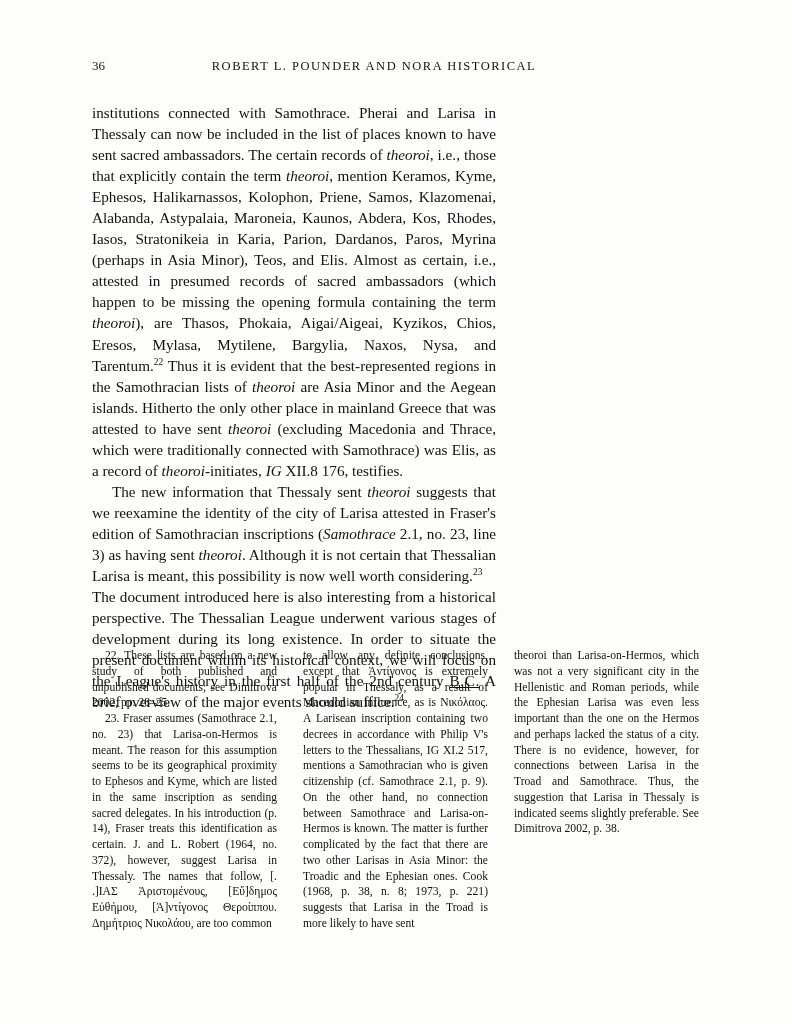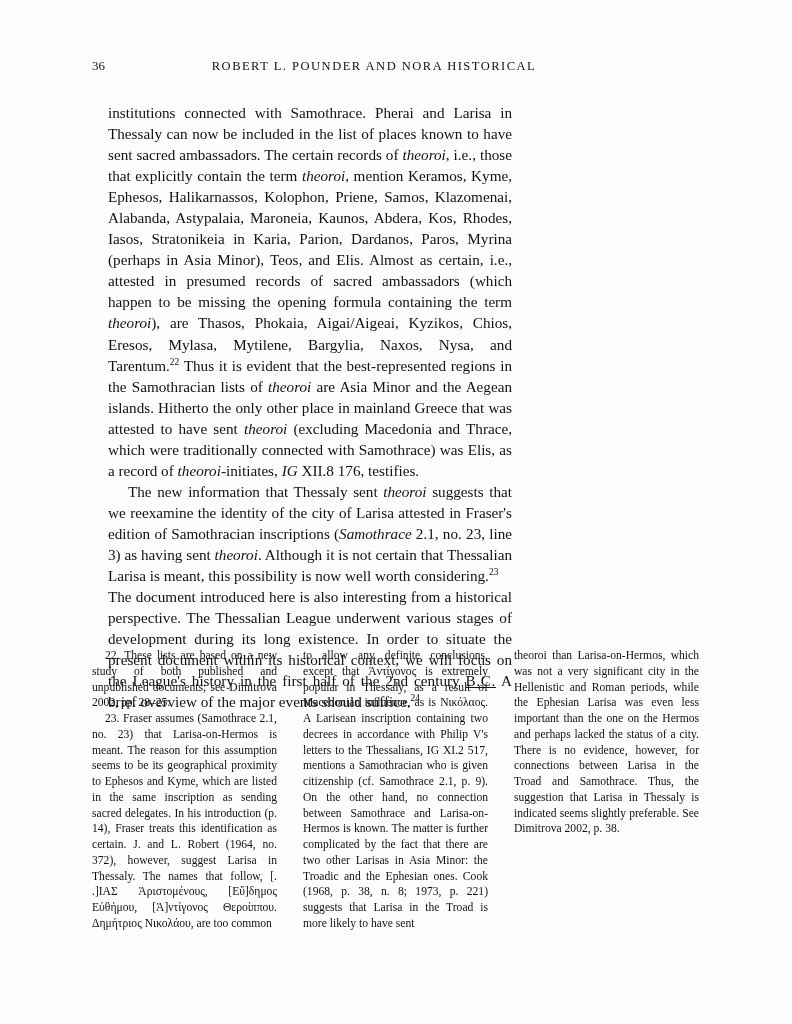--- a/index.html
+++ b/index.html
@@ -44,21 +44,21 @@
     flex: 1;
     text-align: center;
     padding-right: 66px;
     font-variant: small-caps;
     letter-spacing: 0.12em;
     font-size: 12.5px;
   }
   
   .body-col {
     width: 404px;
-    margin: 0 auto 0 16px;
+    margin: 0 auto 0 0;
     padding-left: 0px;
   }
   .body-col p {
     margin: 0;
     font-size: 15.2px;
     line-height: 1.385;
     text-align: justify;
     text-justify: inter-word;
     hyphens: auto;
   }

